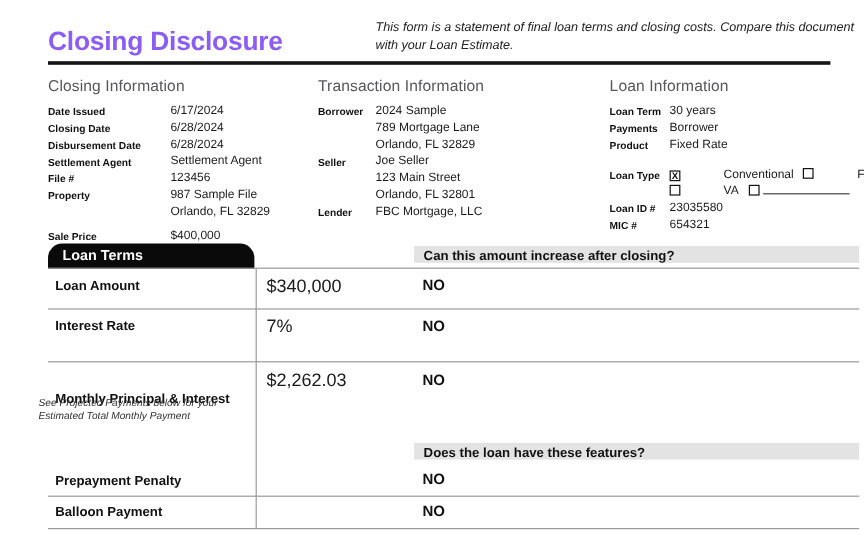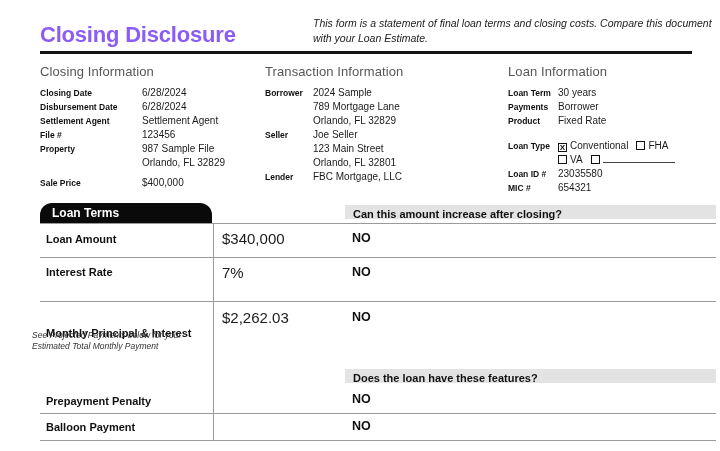--- a/index.html
+++ b/index.html
@@ -42,21 +42,21 @@
   .field-value div { line-height:14px; }
   .gap-sm { height:6px; }
   .gap-md { height:11px; }
 
   
   .cb {
     display:inline-block; width:9px; height:9px; border:1.4px solid #111;
     margin-right:3px; vertical-align:-1px; text-align:center; background:#fff;
   }
   .cb-mark { display:block; font-size:8px; font-weight:bold; line-height:7px; color:#111; }
-  .cb-label { font-size:10px; margin-right:8px; }
+  .cb-label { font-size:10px; margin-right:8px;margin-left:33px; }
   .blank-line { display:inline-block; width:72px; border-bottom:1px solid #444; height:9px; }
   .lt-line { white-space:nowrap; line-height:14px; }
 
   
   .lt-tab {
     position:absolute; left:40px; top:203px; width:172px; height:21px;
     background:#0a0a0a; color:#fff; font-size:12px; font-weight:bold;
     line-height:21px; padding-left:12px; border-radius:12px 12px 0 0;
   }
   .q-header {
@@ -84,20 +84,24 @@
 
 <div class="page">
 
   <div class="doc-title">Closing Disclosure</div>
   <div class="doc-subtitle">This form is a statement of final loan terms and closing costs. Compare this document with your Loan Estimate.</div>
   <div class="header-rule"></div>
 
   <div class="info-section sec-closing">
     <div class="sec-title">Closing Information</div>
     <div class="field-row">
+      <div class="field-label">Date Issued</div>
+      <div class="field-value">6/17/2024</div>
+    </div>
+    <div class="field-row">
       <div class="field-label">Closing Date</div>
       <div class="field-value">6/28/2024</div>
     </div>
     <div class="field-row">
       <div class="field-label">Disbursement Date</div>
       <div class="field-value">6/28/2024</div>
     </div>
     <div class="field-row">
       <div class="field-label">Settlement Agent</div>
       <div class="field-value">Settlement Agent</div>

